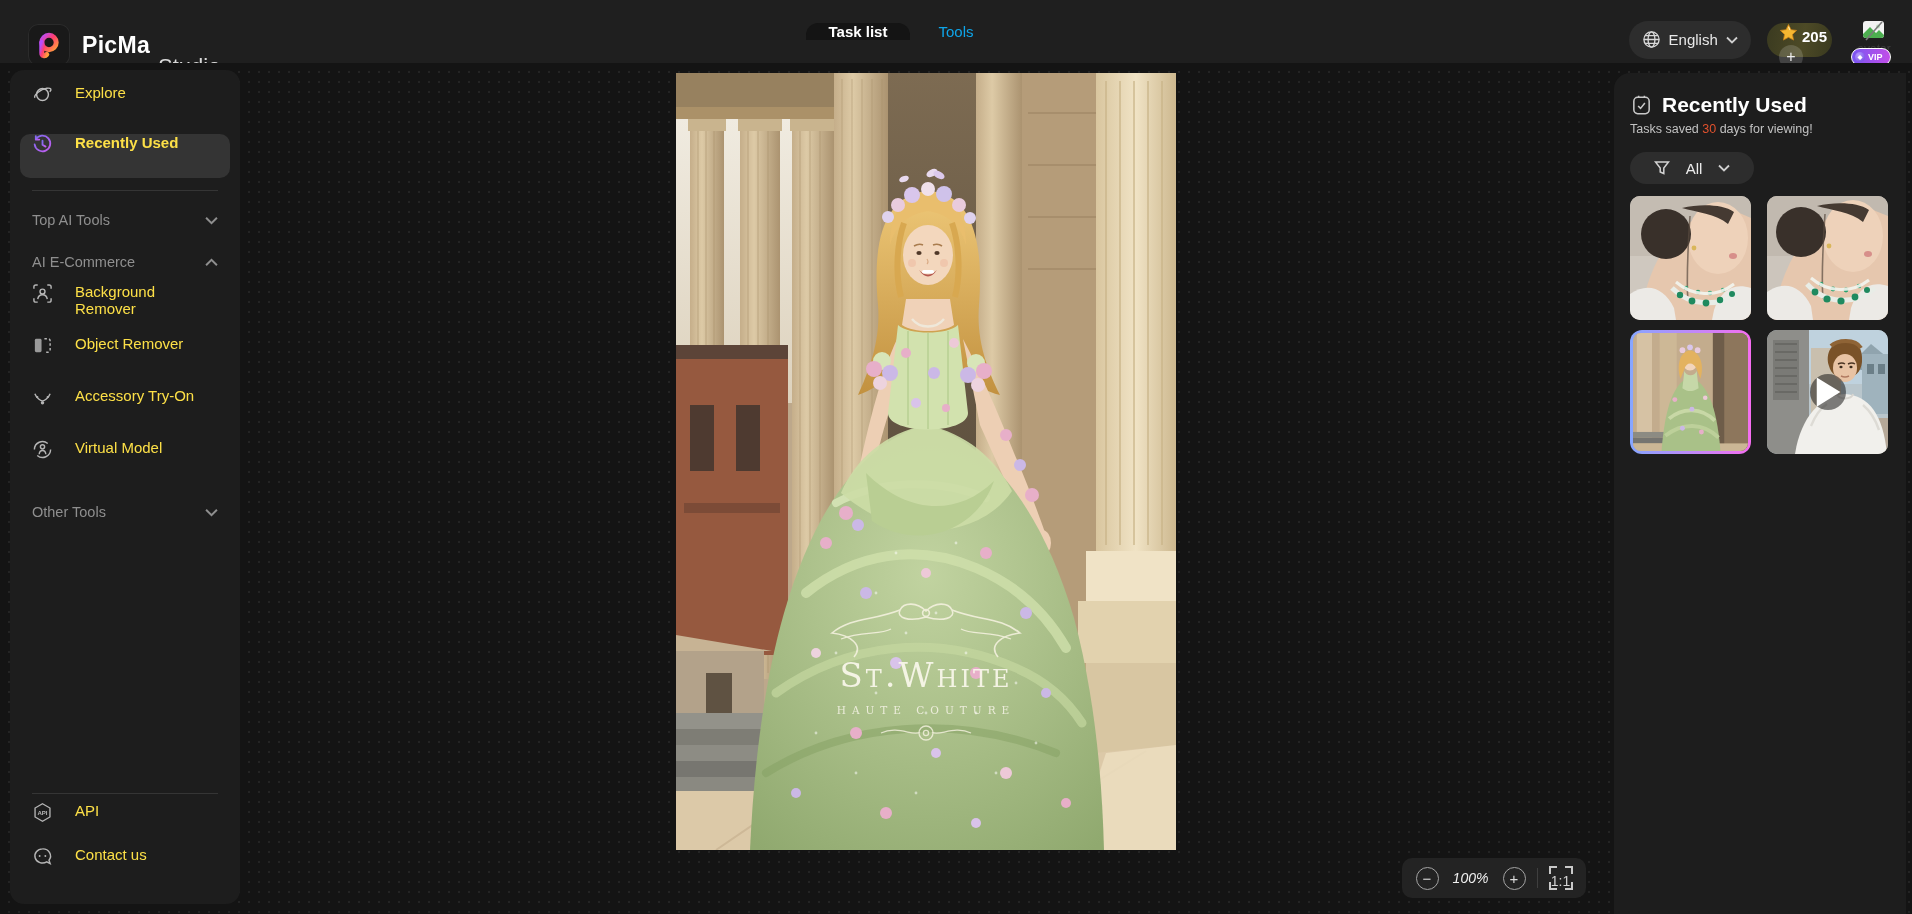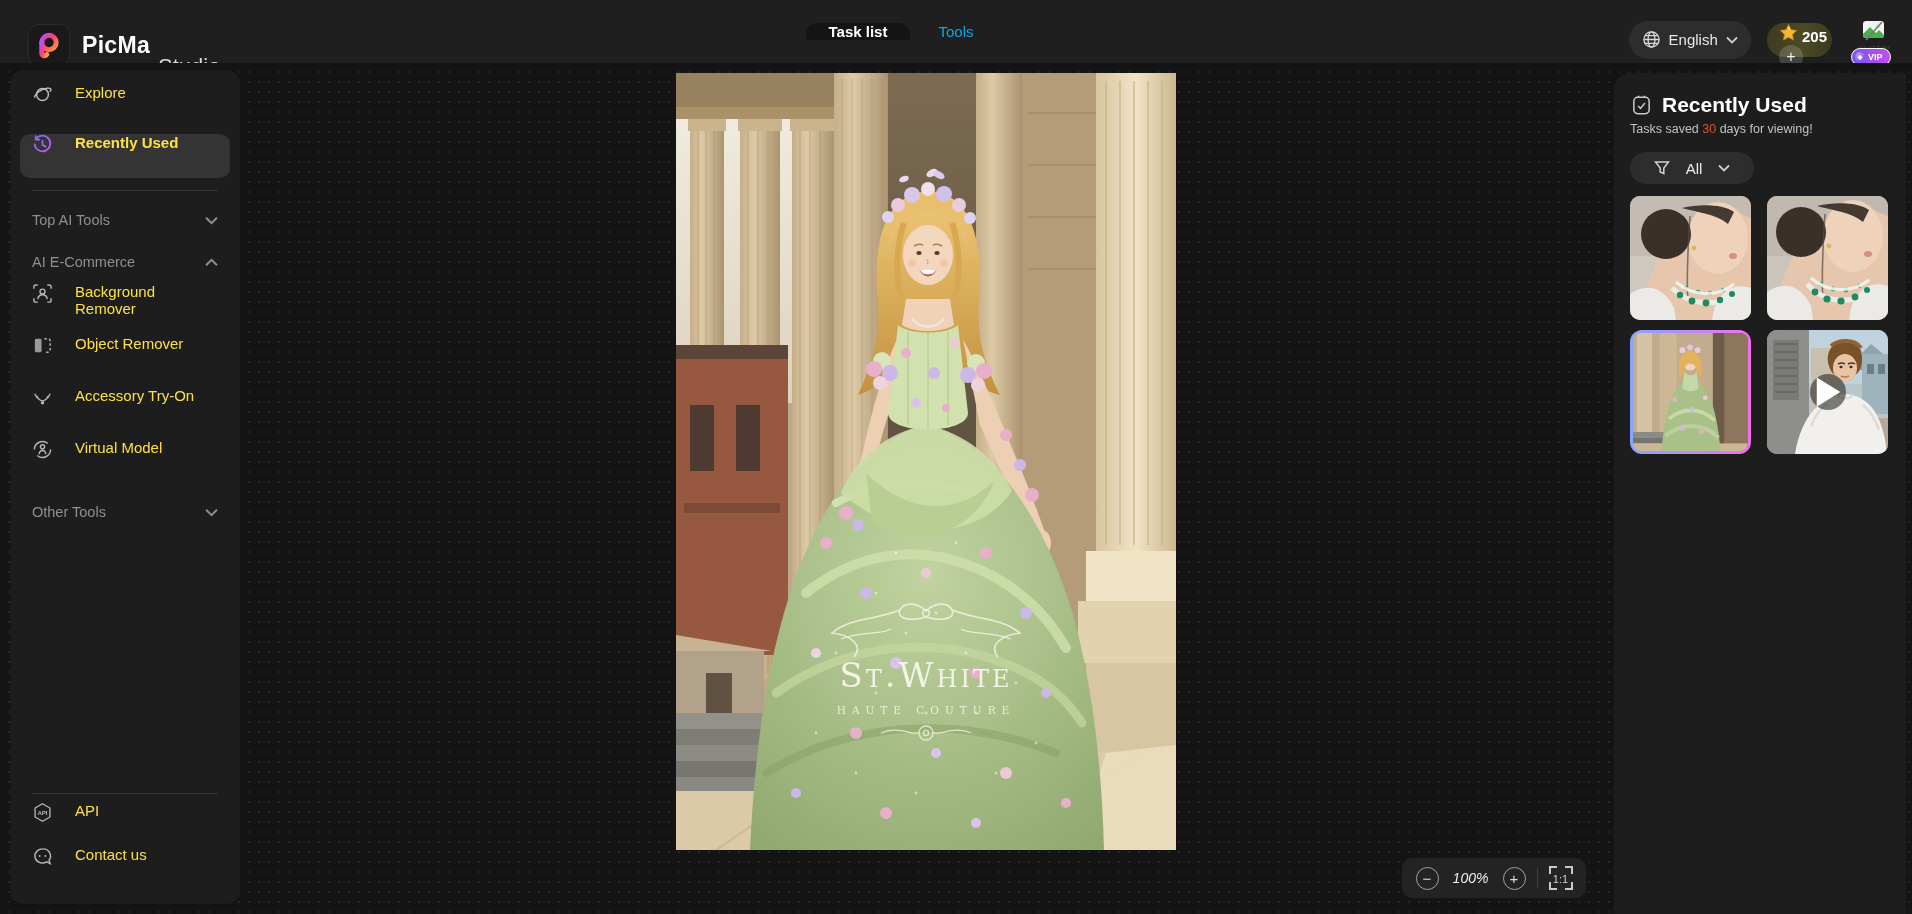--- a/index.html
+++ b/index.html
@@ -48,21 +48,21 @@
   .zoom-toolbar{position:absolute;left:1402px;top:795px;width:184px;height:40px;background:#232323;border-radius:10px;display:flex;align-items:center;justify-content:center;gap:11px;}
   .circle-btn{width:23px;height:23px;border-radius:50%;border:1.5px solid #a3a3a3;color:#dcdcdc;display:flex;align-items:center;justify-content:center;font-size:15px;line-height:1;cursor:pointer;box-sizing:border-box;}
   .zoom-level{font-size:14px;color:#f0f0f0;min-width:42px;text-align:center;font-style:italic;}
   .vdiv{width:1px;height:20px;background:#3f3f3f;}
   .fit-btn{position:relative;width:24px;height:24px;cursor:pointer;}
   .fit-btn .corner{position:absolute;width:6px;height:6px;border:2px solid #c9c9c9;}
   .fit-btn .tl{left:0;top:0;border-right:none;border-bottom:none;}
   .fit-btn .tr{right:0;top:0;border-left:none;border-bottom:none;}
   .fit-btn .bl{left:0;bottom:0;border-right:none;border-top:none;}
   .fit-btn .br{right:0;bottom:0;border-left:none;border-top:none;}
-  .fit-btn .fit-label{position:absolute;left:0;right:0;top:7px;text-align:center;font-size:11px;color:#d2d2d2;}
+  .fit-btn .fit-label{position:absolute;left:0;right:0;top:7px;text-align:center;font-size:14px;color:#d2d2d2;}
 
   
   .right-panel{position:absolute;left:1614px;top:10px;width:292px;bottom:0;background:#1d1d1d;border-radius:16px 0 0 0;padding:20px 0 0 16px;box-sizing:border-box;}
   .rp-title-row{display:flex;align-items:center;gap:9px;}
   .rp-title{font-size:21px;font-weight:800;color:#fff;}
   .rp-sub{margin-top:5px;font-size:12.5px;color:#c2c2c2;}
   .rp-sub .hl{color:#e0512d;}
   .filter-pill{margin-top:16px;width:124px;height:32px;border-radius:16px;background:#2d2d2d;display:flex;align-items:center;justify-content:center;gap:16px;font-size:15px;color:#ececec;cursor:pointer;}
   .thumb-grid{margin-top:12px;display:grid;grid-template-columns:121px 121px;grid-auto-rows:124px;gap:10px 16px;}
   .thumb{position:relative;width:121px;height:124px;border-radius:10px;overflow:hidden;cursor:pointer;background:#2a2a2a;}

